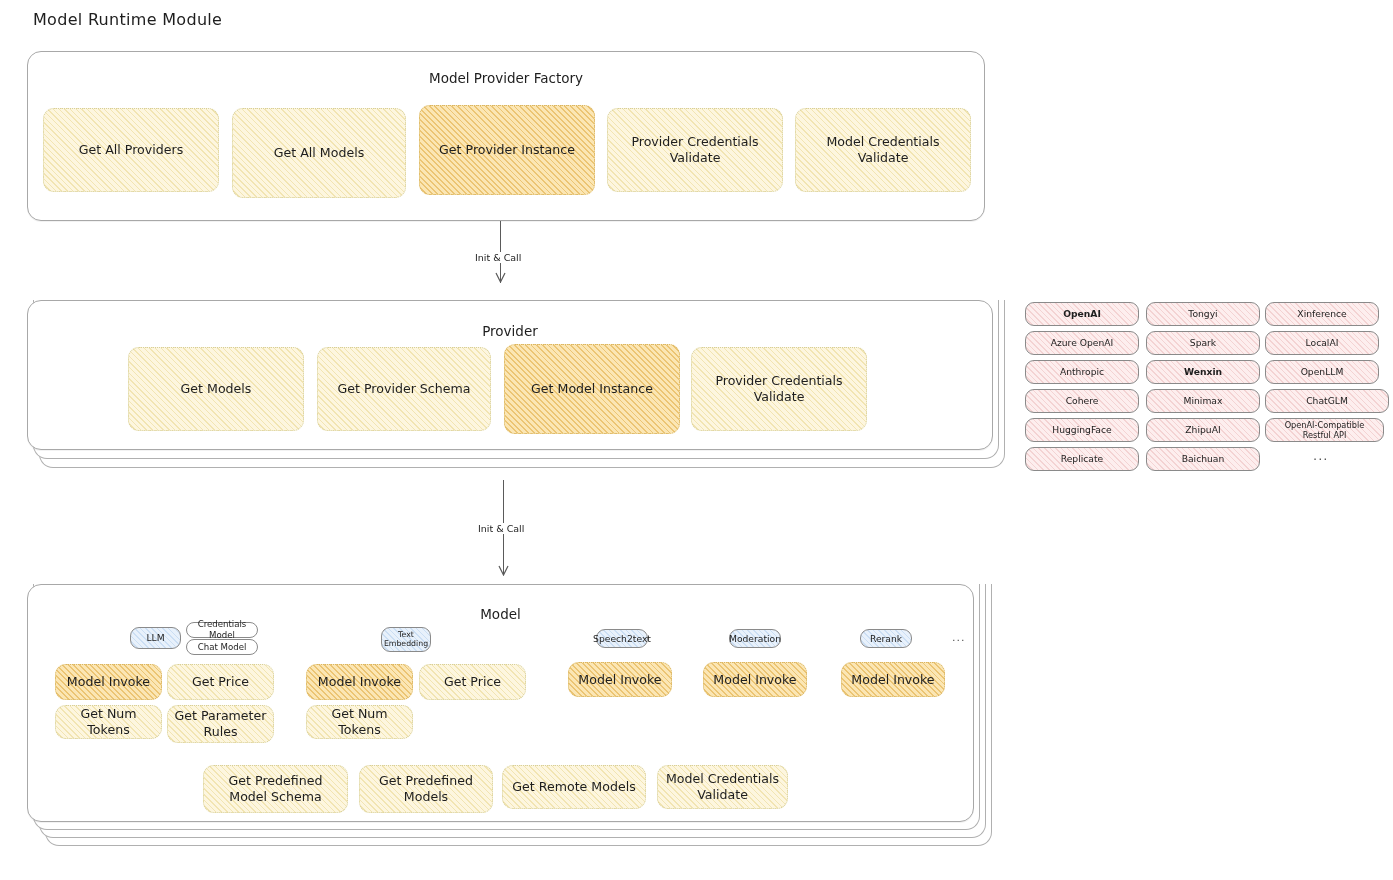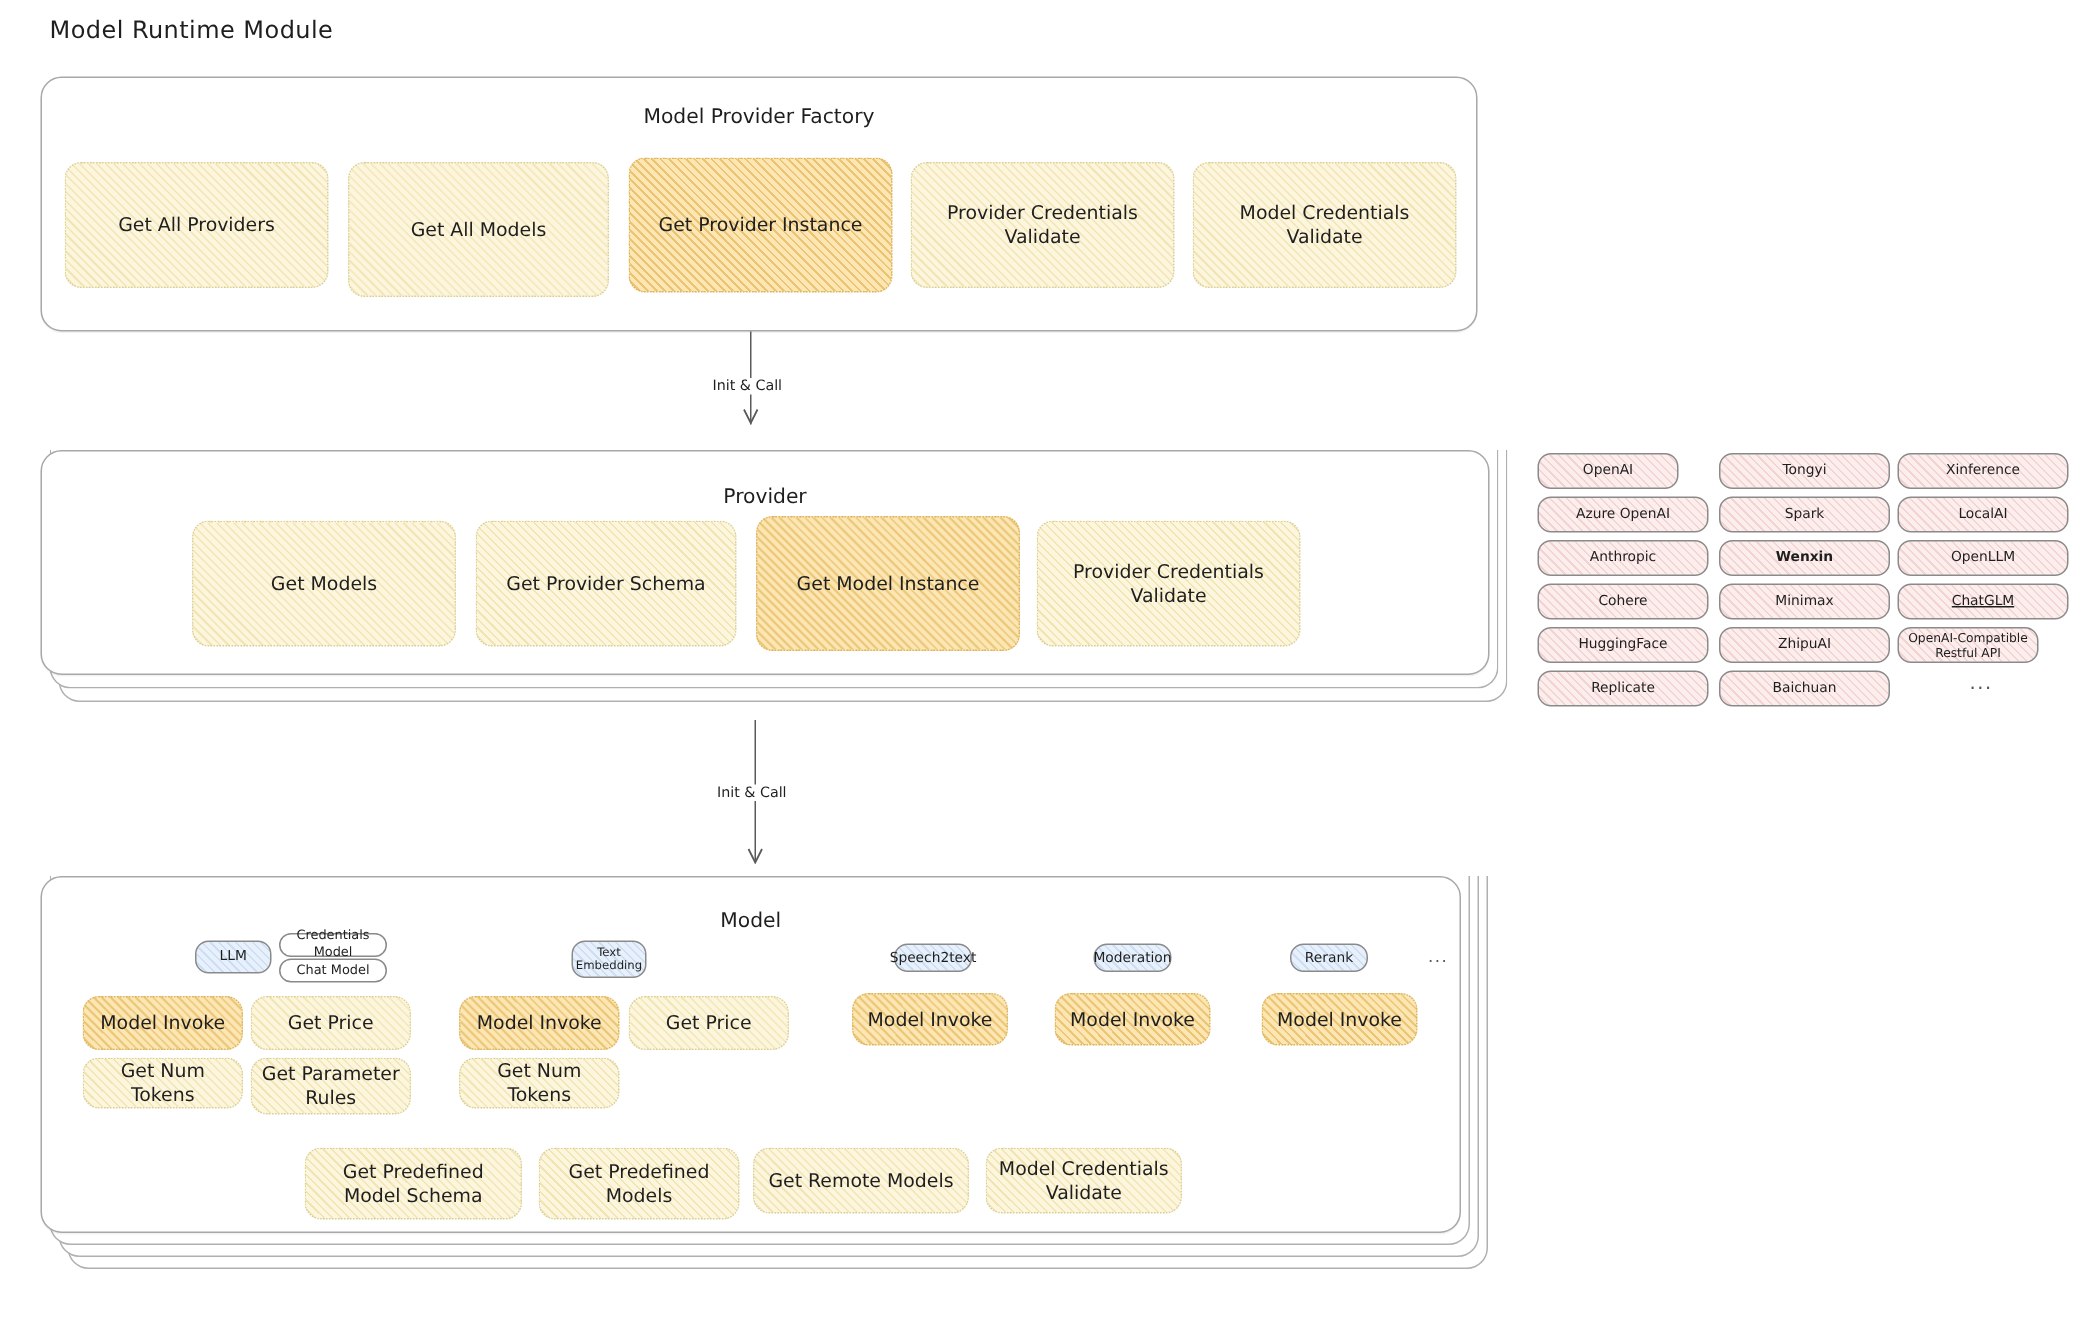--- a/index.html
+++ b/index.html
@@ -149,39 +149,39 @@
   <div class="node n-yellow hand" style="left:128px; top:347px; width:176px; height:84px;">Get Models</div>
 
   <div class="node n-yellow hand" style="left:317px; top:347px; width:174px; height:84px;">Get Provider Schema</div>
 
   <div class="node n-amber hand" style="left:504px; top:344px; width:176px; height:90px;">Get Model Instance</div>
 
   <div class="node n-yellow hand" style="left:691px; top:347px; width:176px; height:84px;">Provider Credentials Validate</div>
 
   <div style="position:absolute; left:1025px; top:300px; width:355px; height:180px;">
 
-    <div class="node n-pink hand" style="left:0px; top:2px; width:94px; height:24px;">OpenAI</div>
+    <div class="node n-pink hand" style="left:0px; top:2px; width:114px; height:24px;font-weight:bold;">OpenAI</div>
     <div class="node n-pink hand" style="left:0px; top:31px; width:114px; height:24px;">Azure OpenAI</div>
     <div class="node n-pink hand" style="left:0px; top:60px; width:114px; height:24px;">Anthropic</div>
     <div class="node n-pink hand" style="left:0px; top:89px; width:114px; height:24px;">Cohere</div>
     <div class="node n-pink hand" style="left:0px; top:118px; width:114px; height:24px;">HuggingFace</div>
     <div class="node n-pink hand" style="left:0px; top:147px; width:114px; height:24px;">Replicate</div>
 
     <div class="node n-pink hand" style="left:121px; top:2px; width:114px; height:24px;">Tongyi</div>
     <div class="node n-pink hand" style="left:121px; top:31px; width:114px; height:24px;">Spark</div>
     <div class="node n-pink hand" style="left:121px; top:60px; width:114px; height:24px;font-weight:bold;">Wenxin</div>
     <div class="node n-pink hand" style="left:121px; top:89px; width:114px; height:24px;">Minimax</div>
     <div class="node n-pink hand" style="left:121px; top:118px; width:114px; height:24px;">ZhipuAI</div>
     <div class="node n-pink hand" style="left:121px; top:147px; width:114px; height:24px;">Baichuan</div>
 
     <div class="node n-pink hand" style="left:240px; top:2px; width:114px; height:24px;">Xinference</div>
     <div class="node n-pink hand" style="left:240px; top:31px; width:114px; height:24px;">LocalAI</div>
     <div class="node n-pink hand" style="left:240px; top:60px; width:114px; height:24px;">OpenLLM</div>
-    <div class="node n-pink hand" style="left:240px; top:89px; width:114px; height:24px;text-decoration:underline;">ChatGLM</div>
-    <div class="node n-pink hand" style="left:240px; top:118px; width:94px; height:24px; font-size:8.2px;">OpenAI-Compatible Restful API</div>
+    <div class="node n-pink hand" style="left:240px; top:89px; width:124px; height:24px;">ChatGLM</div>
+    <div class="node n-pink hand" style="left:240px; top:118px; width:119px; height:24px; font-size:8.2px;">OpenAI-Compatible Restful API</div>
 
     <div class="ellipsis hand" style="left:288px; top:148px;">...</div>
   </div>
 
   <div class="arrow-line" style="left:503px; top:480px; height:95px;"></div>
   <svg class="arrow-head" style="left:498px; top:565px;" viewBox="0 0 11 11">
     <path d="M1,1 L5.5,10 L10,1" fill="none" stroke="#5a5a5a" stroke-width="1.2"></path>
   </svg>
   <div class="arrow-label hand" style="left:475px; top:523px;">Init &amp; Call</div>
 

